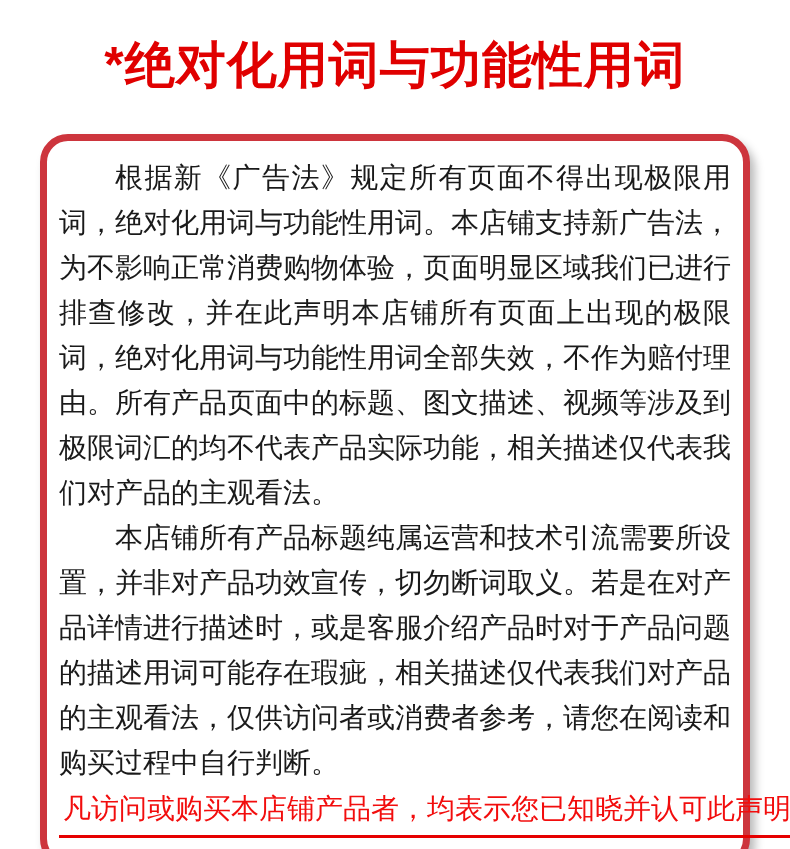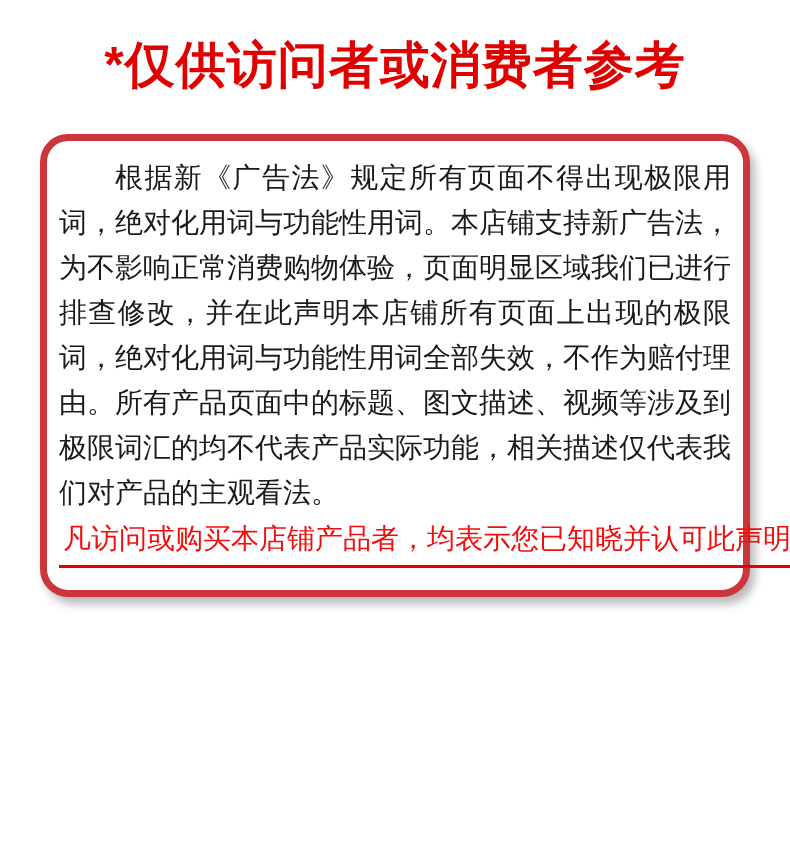--- a/index.html
+++ b/index.html
@@ -53,24 +53,25 @@
     font-size: 28px;
     line-height: 40px;
     padding: 0 4px 6px;
     border-bottom: 3px solid #e60000;
     white-space: nowrap;
   }
 </style>
 </head>
 <body>
 
-<h1 class="page-title">*仅供访问者或消费者参考</h1>
+<h1 class="page-title">*绝对化用词与功能性用词</h1>
 
 <div class="disclaimer-box">
 
   <p>根据新《广告法》规定所有页面不得出现极限用词，绝对化用词与功能性用词。本店铺支持新广告法，为不影响正常消费购物体验，页面明显区域我们已进行排查修改，并在此声明本店铺所有页面上出现的极限词，绝对化用词与功能性用词全部失效，不作为赔付理由。所有产品页面中的标题、图文描述、视频等涉及到极限词汇的均不代表产品实际功能，相关描述仅代表我们对产品的主观看法。</p>
 
+  <p>本店铺所有产品标题纯属运营和技术引流需要所设置，并非对产品功效宣传，切勿断词取义。若是在对产品详情进行描述时，或是客服介绍产品时对于产品问题的描述用词可能存在瑕疵，相关描述仅代表我们对产品的主观看法，仅供访问者或消费者参考，请您在阅读和购买过程中自行判断。</p>
 
   <div class="statement-row">
     <span class="statement">凡访问或购买本店铺产品者，均表示您已知晓并认可此声明。</span>
   </div>
 
 </div>
 
 </body></html>

